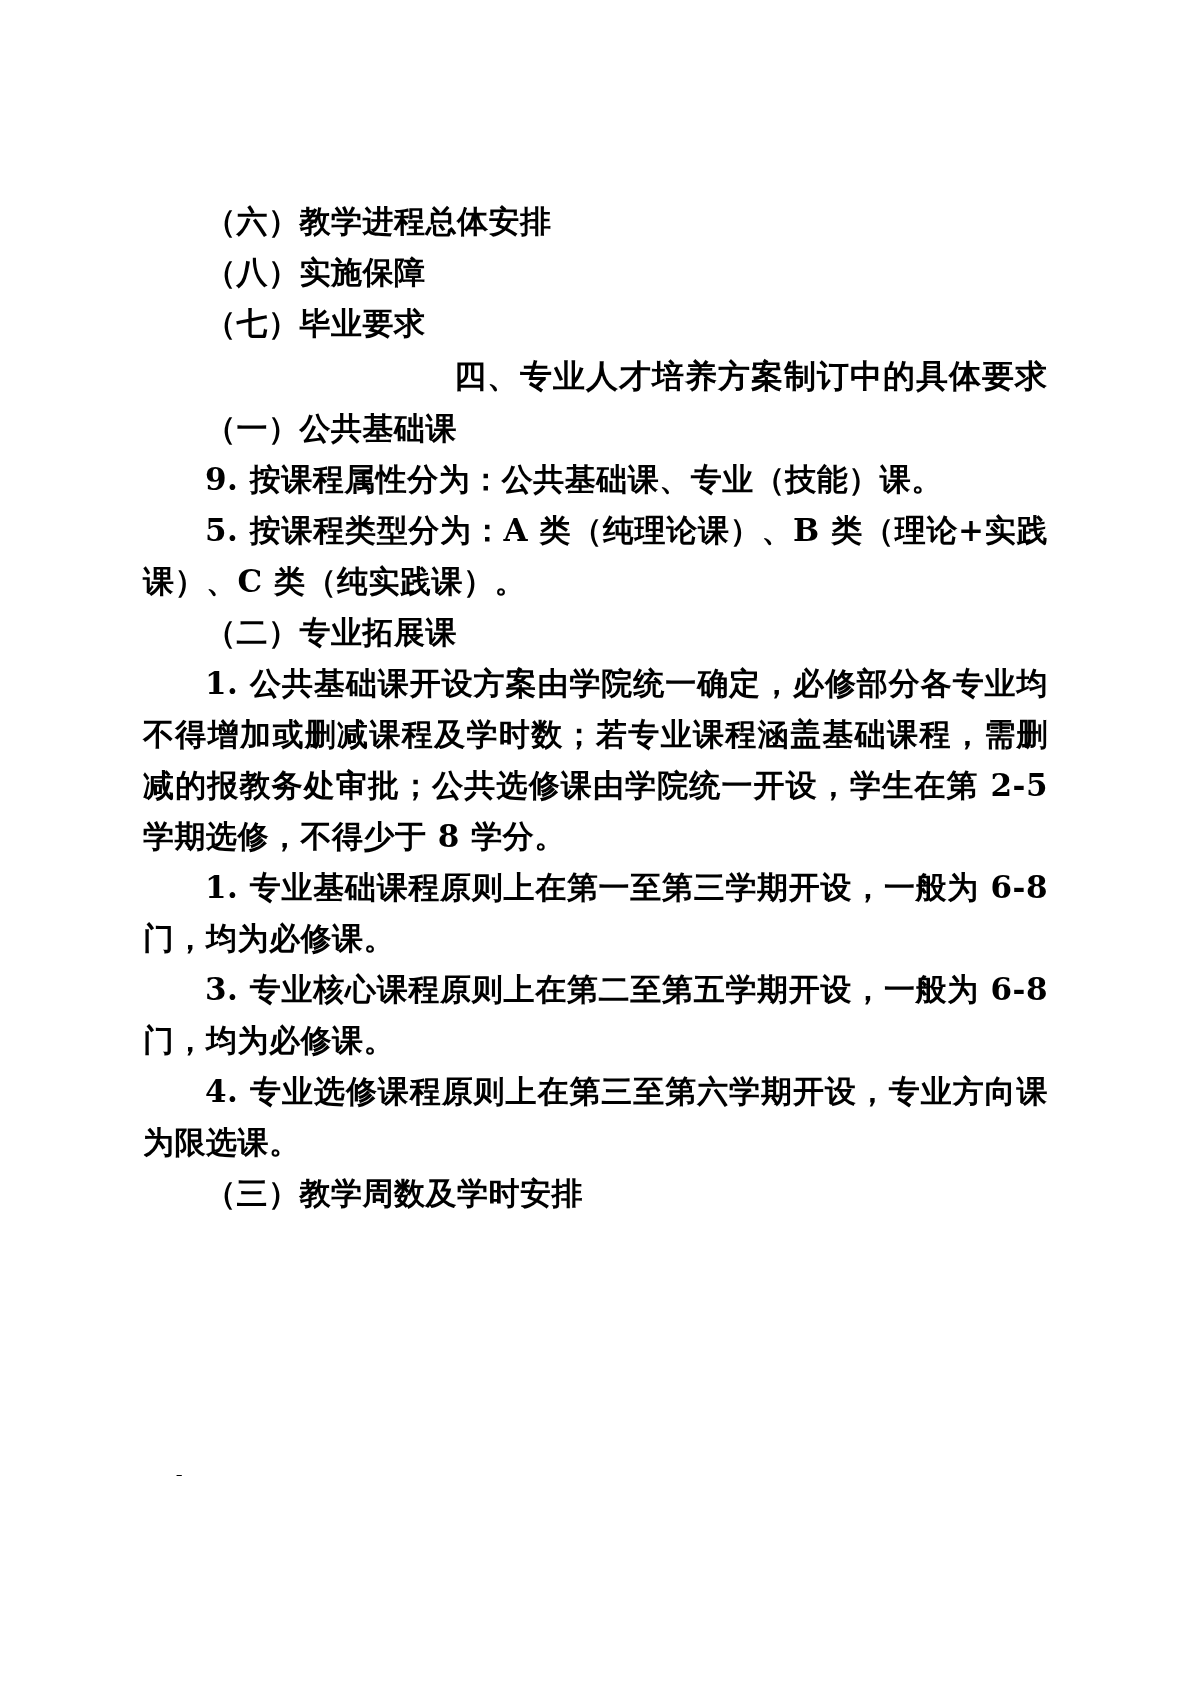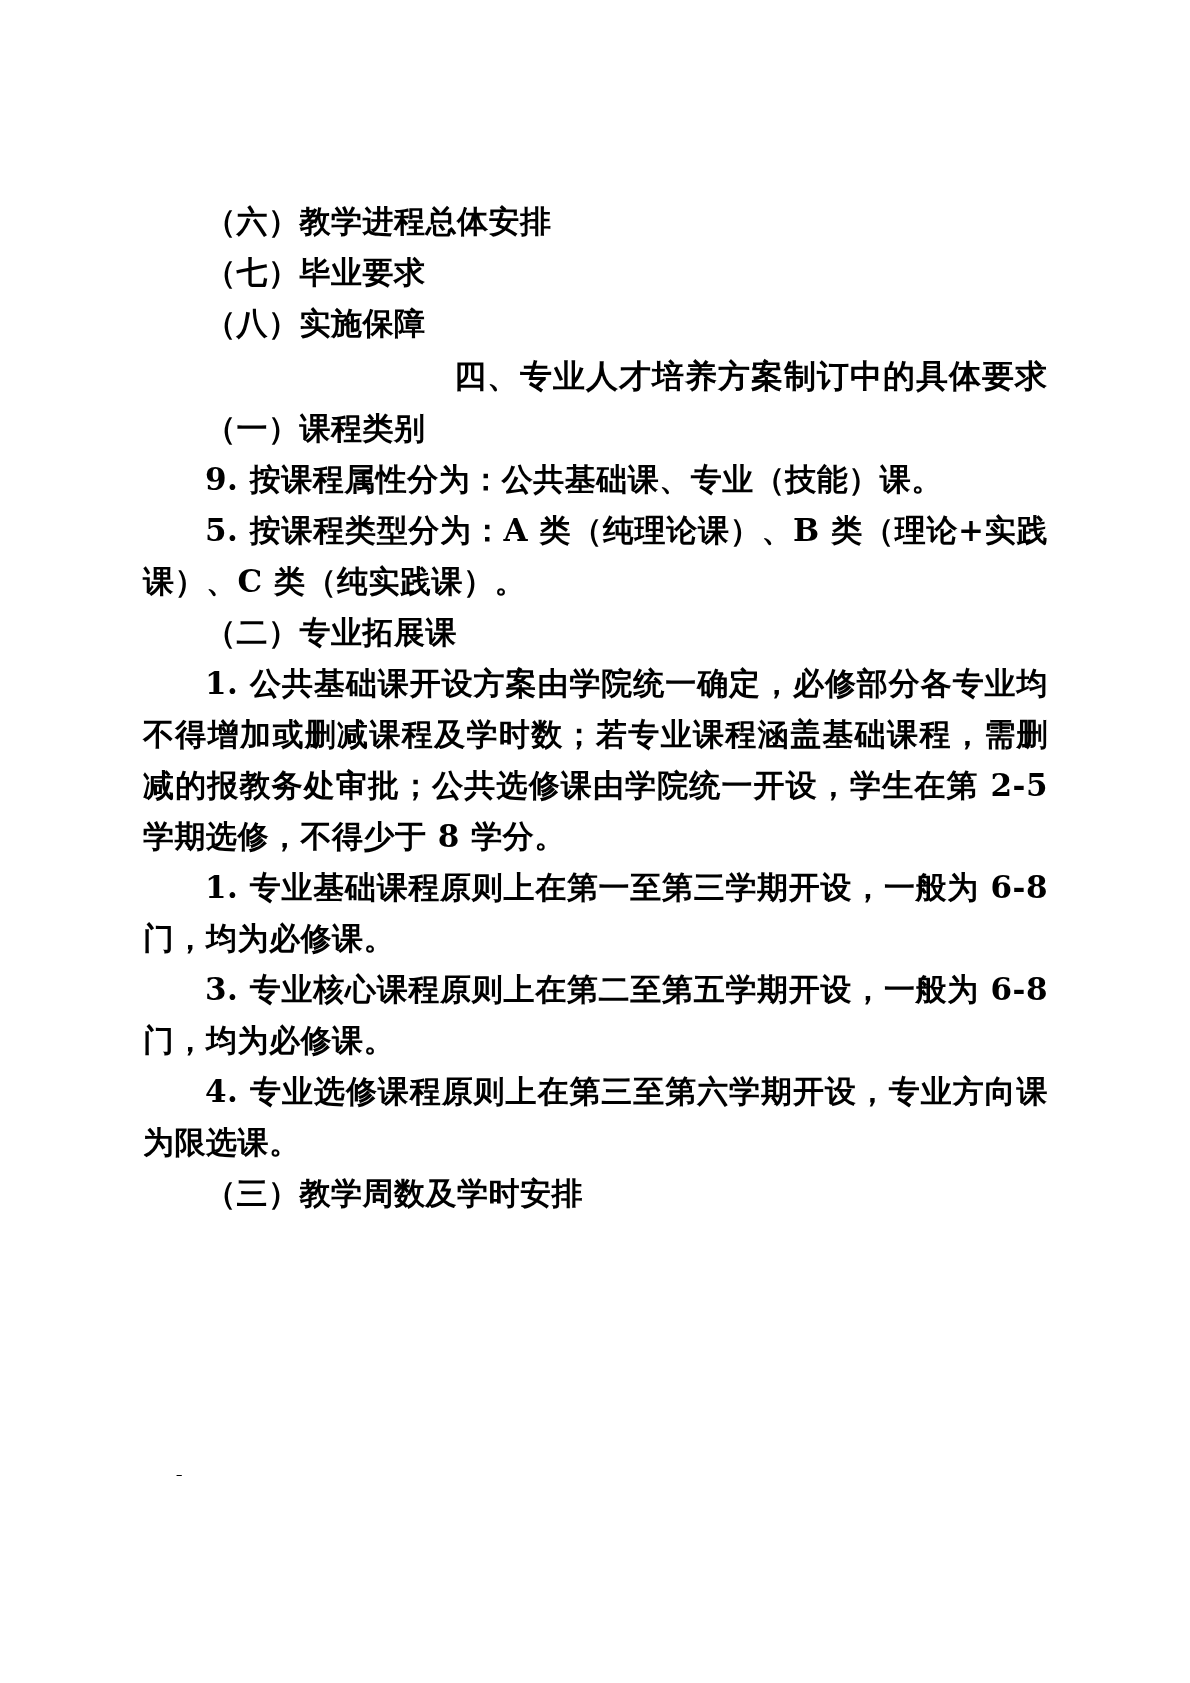--- a/index.html
+++ b/index.html
@@ -62,26 +62,26 @@
     text-align: left;
   }
 </style>
 </head>
 <body>
 
 <div class="page">
   <div class="content">
 
     <p class="line indent block">（六）教学进程总体安排</p>
+    <p class="line indent block">（八）实施保障</p>
     <p class="line indent block">（七）毕业要求</p>
-    <p class="line indent block">（八）实施保障</p>
 
     <p class="heading block">四、专业人才培养方案制订中的具体要求</p>
 
-    <p class="line indent block">（一）课程类别</p>
+    <p class="line indent block">（一）公共基础课</p>
     <p class="line indent block">9. 按课程属性分为：公共基础课、专业（技能）课。</p>
     <p class="line indent block">5. 按课程类型分为：A 类（纯理论课）、B 类（理论+实践课）、C 类（纯实践课）。</p>
 
     <p class="line indent block">（二）专业拓展课</p>
     <p class="line indent block">1. 公共基础课开设方案由学院统一确定，必修部分各专业均不得增加或删减课程及学时数；若专业课程涵盖基础课程，需删减的报教务处审批；公共选修课由学院统一开设，学生在第 2-5 学期选修，不得少于 8 学分。</p>
     <p class="line indent block">1. 专业基础课程原则上在第一至第三学期开设，一般为 6-8 门，均为必修课。</p>
     <p class="line indent block">3. 专业核心课程原则上在第二至第五学期开设，一般为 6-8 门，均为必修课。</p>
     <p class="line indent block">4. 专业选修课程原则上在第三至第六学期开设，专业方向课为限选课。</p>
 
     <p class="line indent block">（三）教学周数及学时安排</p>

